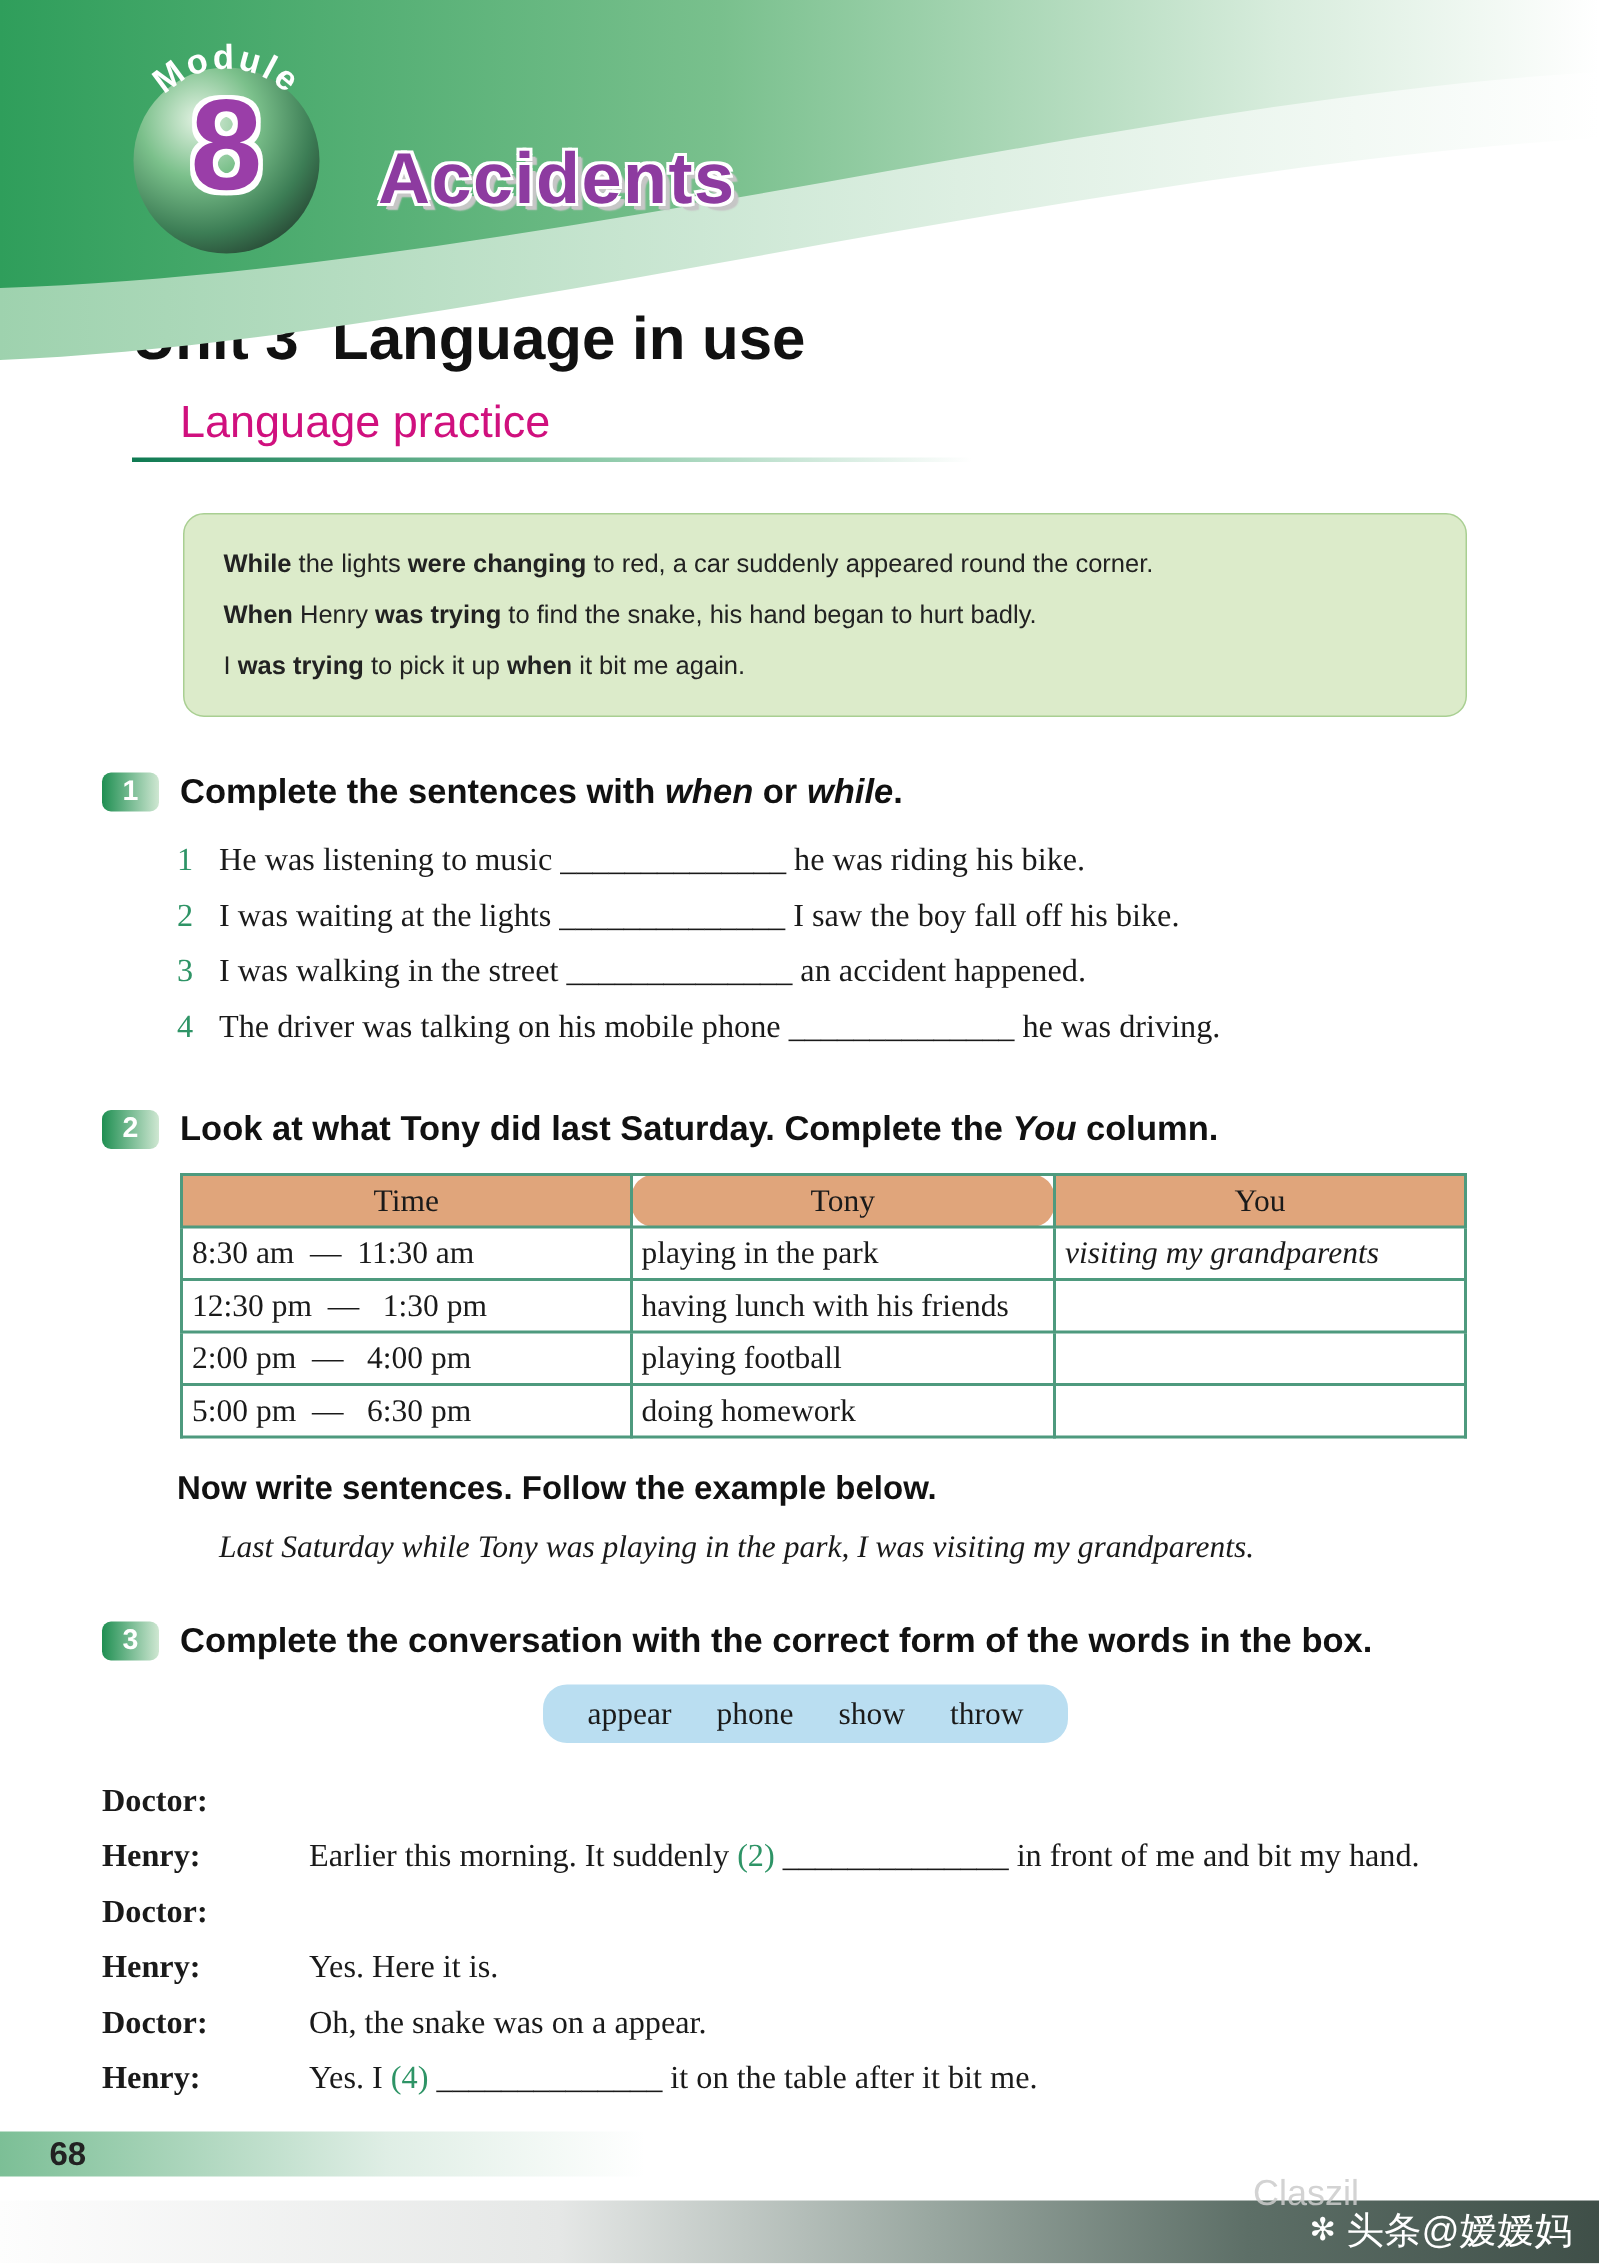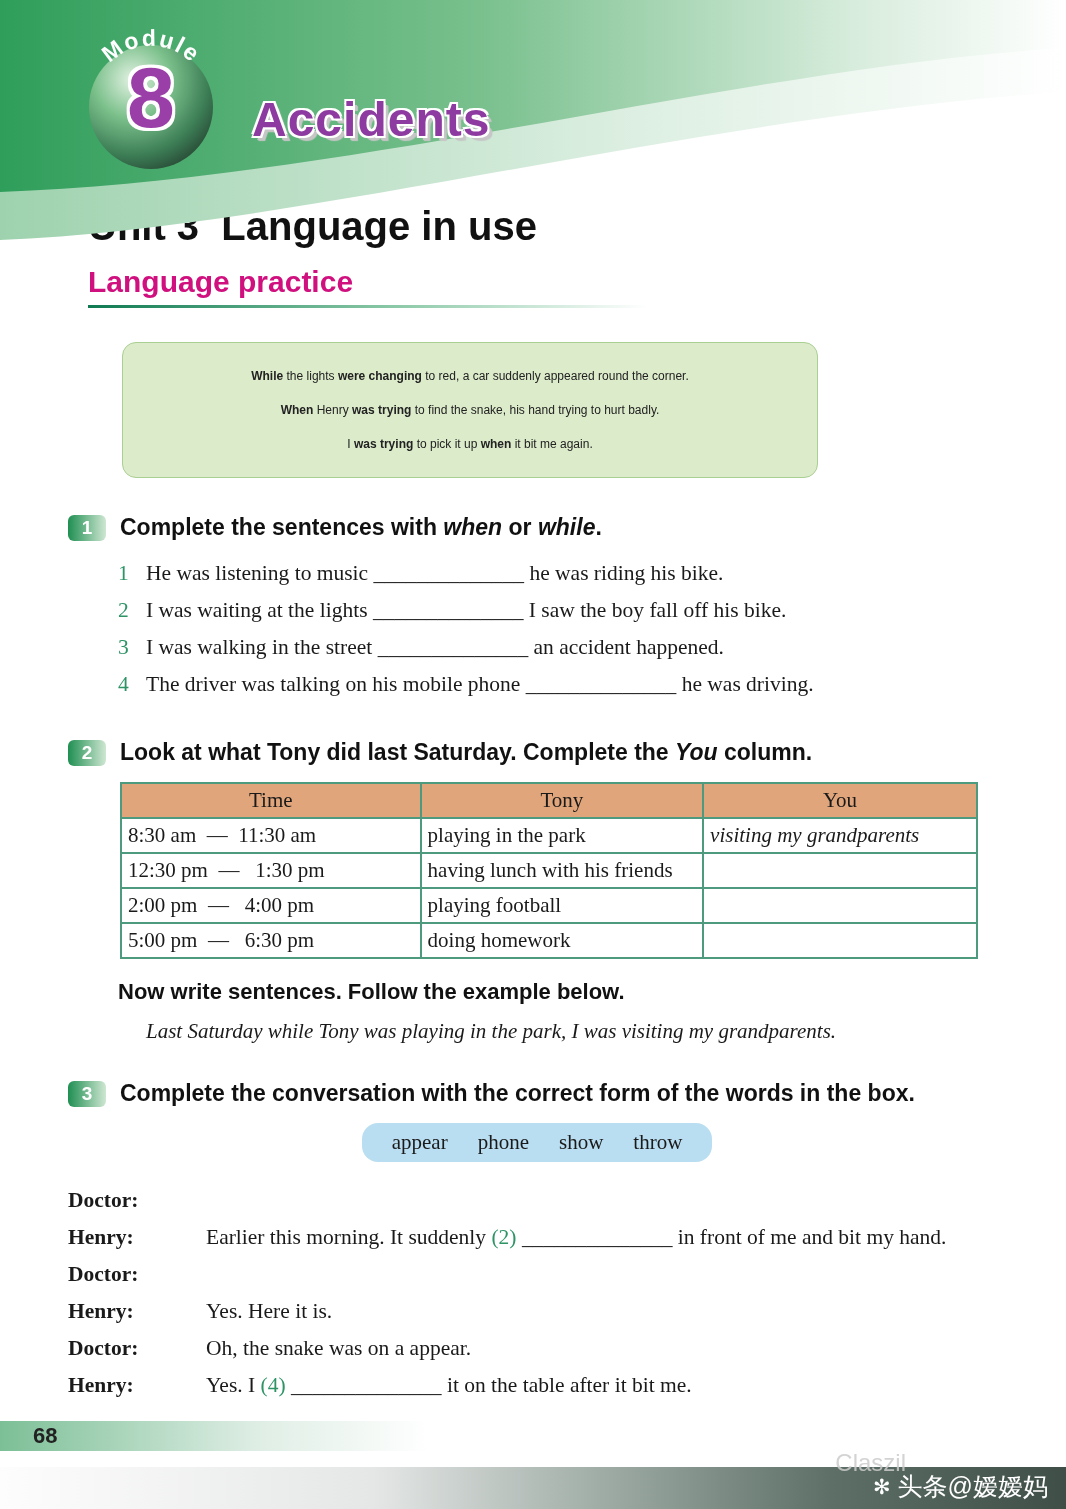--- a/index.html
+++ b/index.html
@@ -17,30 +17,30 @@
                    text-shadow:-3px -3px 0 #fff, 3px -3px 0 #fff, -3px 3px 0 #fff, 3px 3px 0 #fff,
                                0 -3px 0 #fff, 0 3px 0 #fff, -3px 0 0 #fff, 3px 0 0 #fff; }
   .accidents-title { position:absolute; left:252px; top:92px;
                      font-family:"Liberation Sans", sans-serif; font-weight:bold; font-size:48px;
                      letter-spacing:1px; color:#8d3ba0;
                      text-shadow:-2px -2px 0 #fff, 2px -2px 0 #fff, -2px 2px 0 #fff, 2px 2px 0 #fff,
                                  4px 4px 0 #c6c6c6, 5px 5px 1px #c6c6c6; }
 
   .unit-title { margin:4px 0 0 88px; font-family:"Liberation Sans", sans-serif; font-weight:bold;
                 font-size:40px; color:#111; white-space:pre-wrap; }
-  .section-title { margin:16px 0 0 88px; font-family:"Liberation Sans", sans-serif; font-weight:bold;
+  .section-title { margin:16px 0 0 120px; font-family:"Liberation Sans", sans-serif; font-weight:normal;
                    font-size:30px; color:#d0107e; }
   .section-underline { margin:6px 0 0 88px; width:560px; height:3px;
                        background:linear-gradient(90deg,#0f7a52,#8cc9a8 55%,rgba(255,255,255,0)); }
 
   
-  .example-box { box-sizing:border-box; margin:34px 0 0 122px; width:696px;
+  .example-box { box-sizing:border-box; margin:34px 0 0 122px; width:856px;
                  background:#dcebca; border:1px solid #a9cf92; border-radius:14px;
-                 padding:16px 26px; font-family:"Liberation Sans", sans-serif; font-size:12px;
-                 line-height:34px; color:#222;text-align:center; }
+                 padding:16px 26px; font-family:"Liberation Sans", sans-serif; font-size:17px;
+                 line-height:34px; color:#222; }
   .b { font-weight:bold; }
   .i { font-style:italic; }
   .num { color:#2e9466; }
 
   
   .exercise { margin:36px 60px 0 68px; }
   .ex-head { display:flex; align-items:center; gap:14px; font-family:"Liberation Sans", sans-serif;
              font-size:23px; font-weight:bold; color:#111; }
   .badge { flex-shrink:0; width:38px; height:26px; border-radius:6px;
            background:linear-gradient(90deg,#1f8f52,#cfe7d2); color:#fff; font-size:19px;
@@ -50,21 +50,21 @@
   .items { margin:14px 0 0 50px; font-size:21.5px; line-height:37px; }
   .item { display:flex; gap:14px; }
   .item-num { color:#2e9466; min-width:14px; }
 
   
   .activity-table { margin:16px 0 0 52px; width:858px; border-collapse:collapse; font-size:21px; }
   .activity-table th, .activity-table td { border:2px solid #4e9a7e; 
                                            padding:2px 6px; height:29px; font-weight:normal; }
   .activity-table th { background:#e0a57b; color:#1a1a1a; }
   .col-time { width:35%; white-space:pre; }
-  .col-tony { width:33%; }
+  .col-tony { width:33%;border-radius:15px; }
   .col-you  { width:32%; }
   .you-answer { font-style:italic; }
 
   .note { margin:20px 0 0 50px; font-family:"Liberation Sans", sans-serif; font-weight:bold;
           font-size:22px; color:#111; }
   .example-sentence { margin:14px 0 0 78px; font-style:italic; font-size:21px; }
 
   
   .word-box { display:flex; gap:30px; background:#badef1; border-radius:16px;
               padding:7px 30px; font-size:21px; margin:16px auto 0; width:max-content;justify-content:space-between; }
@@ -135,21 +135,21 @@
     <div class="accidents-title">Accidents</div>
   </div>
 
   <div class="unit-title">Unit 3  Language in use</div>
 
   <div class="section-title">Language practice</div>
   <div class="section-underline"></div>
 
   <div class="example-box">
     <div class="example-line"><span class="b">While</span><span> the lights </span><span class="b">were changing</span><span> to red, a car suddenly appeared round the corner.</span></div>
-    <div class="example-line"><span class="b">When</span><span> Henry </span><span class="b">was trying</span><span> to find the snake, his hand trying to hurt badly.</span></div>
+    <div class="example-line"><span class="b">When</span><span> Henry </span><span class="b">was trying</span><span> to find the snake, his hand began to hurt badly.</span></div>
     <div class="example-line"><span>I </span><span class="b">was trying</span><span> to pick it up </span><span class="b">when</span><span> it bit me again.</span></div>
   </div>
 
   <div class="exercise">
     <div class="ex-head">
       <span class="badge">1</span>
       <span><span>Complete the sentences with </span><span class="i">when</span><span> or </span><span class="i">while</span><span>.</span></span>
     </div>
     <div class="items">
       <div class="item">

